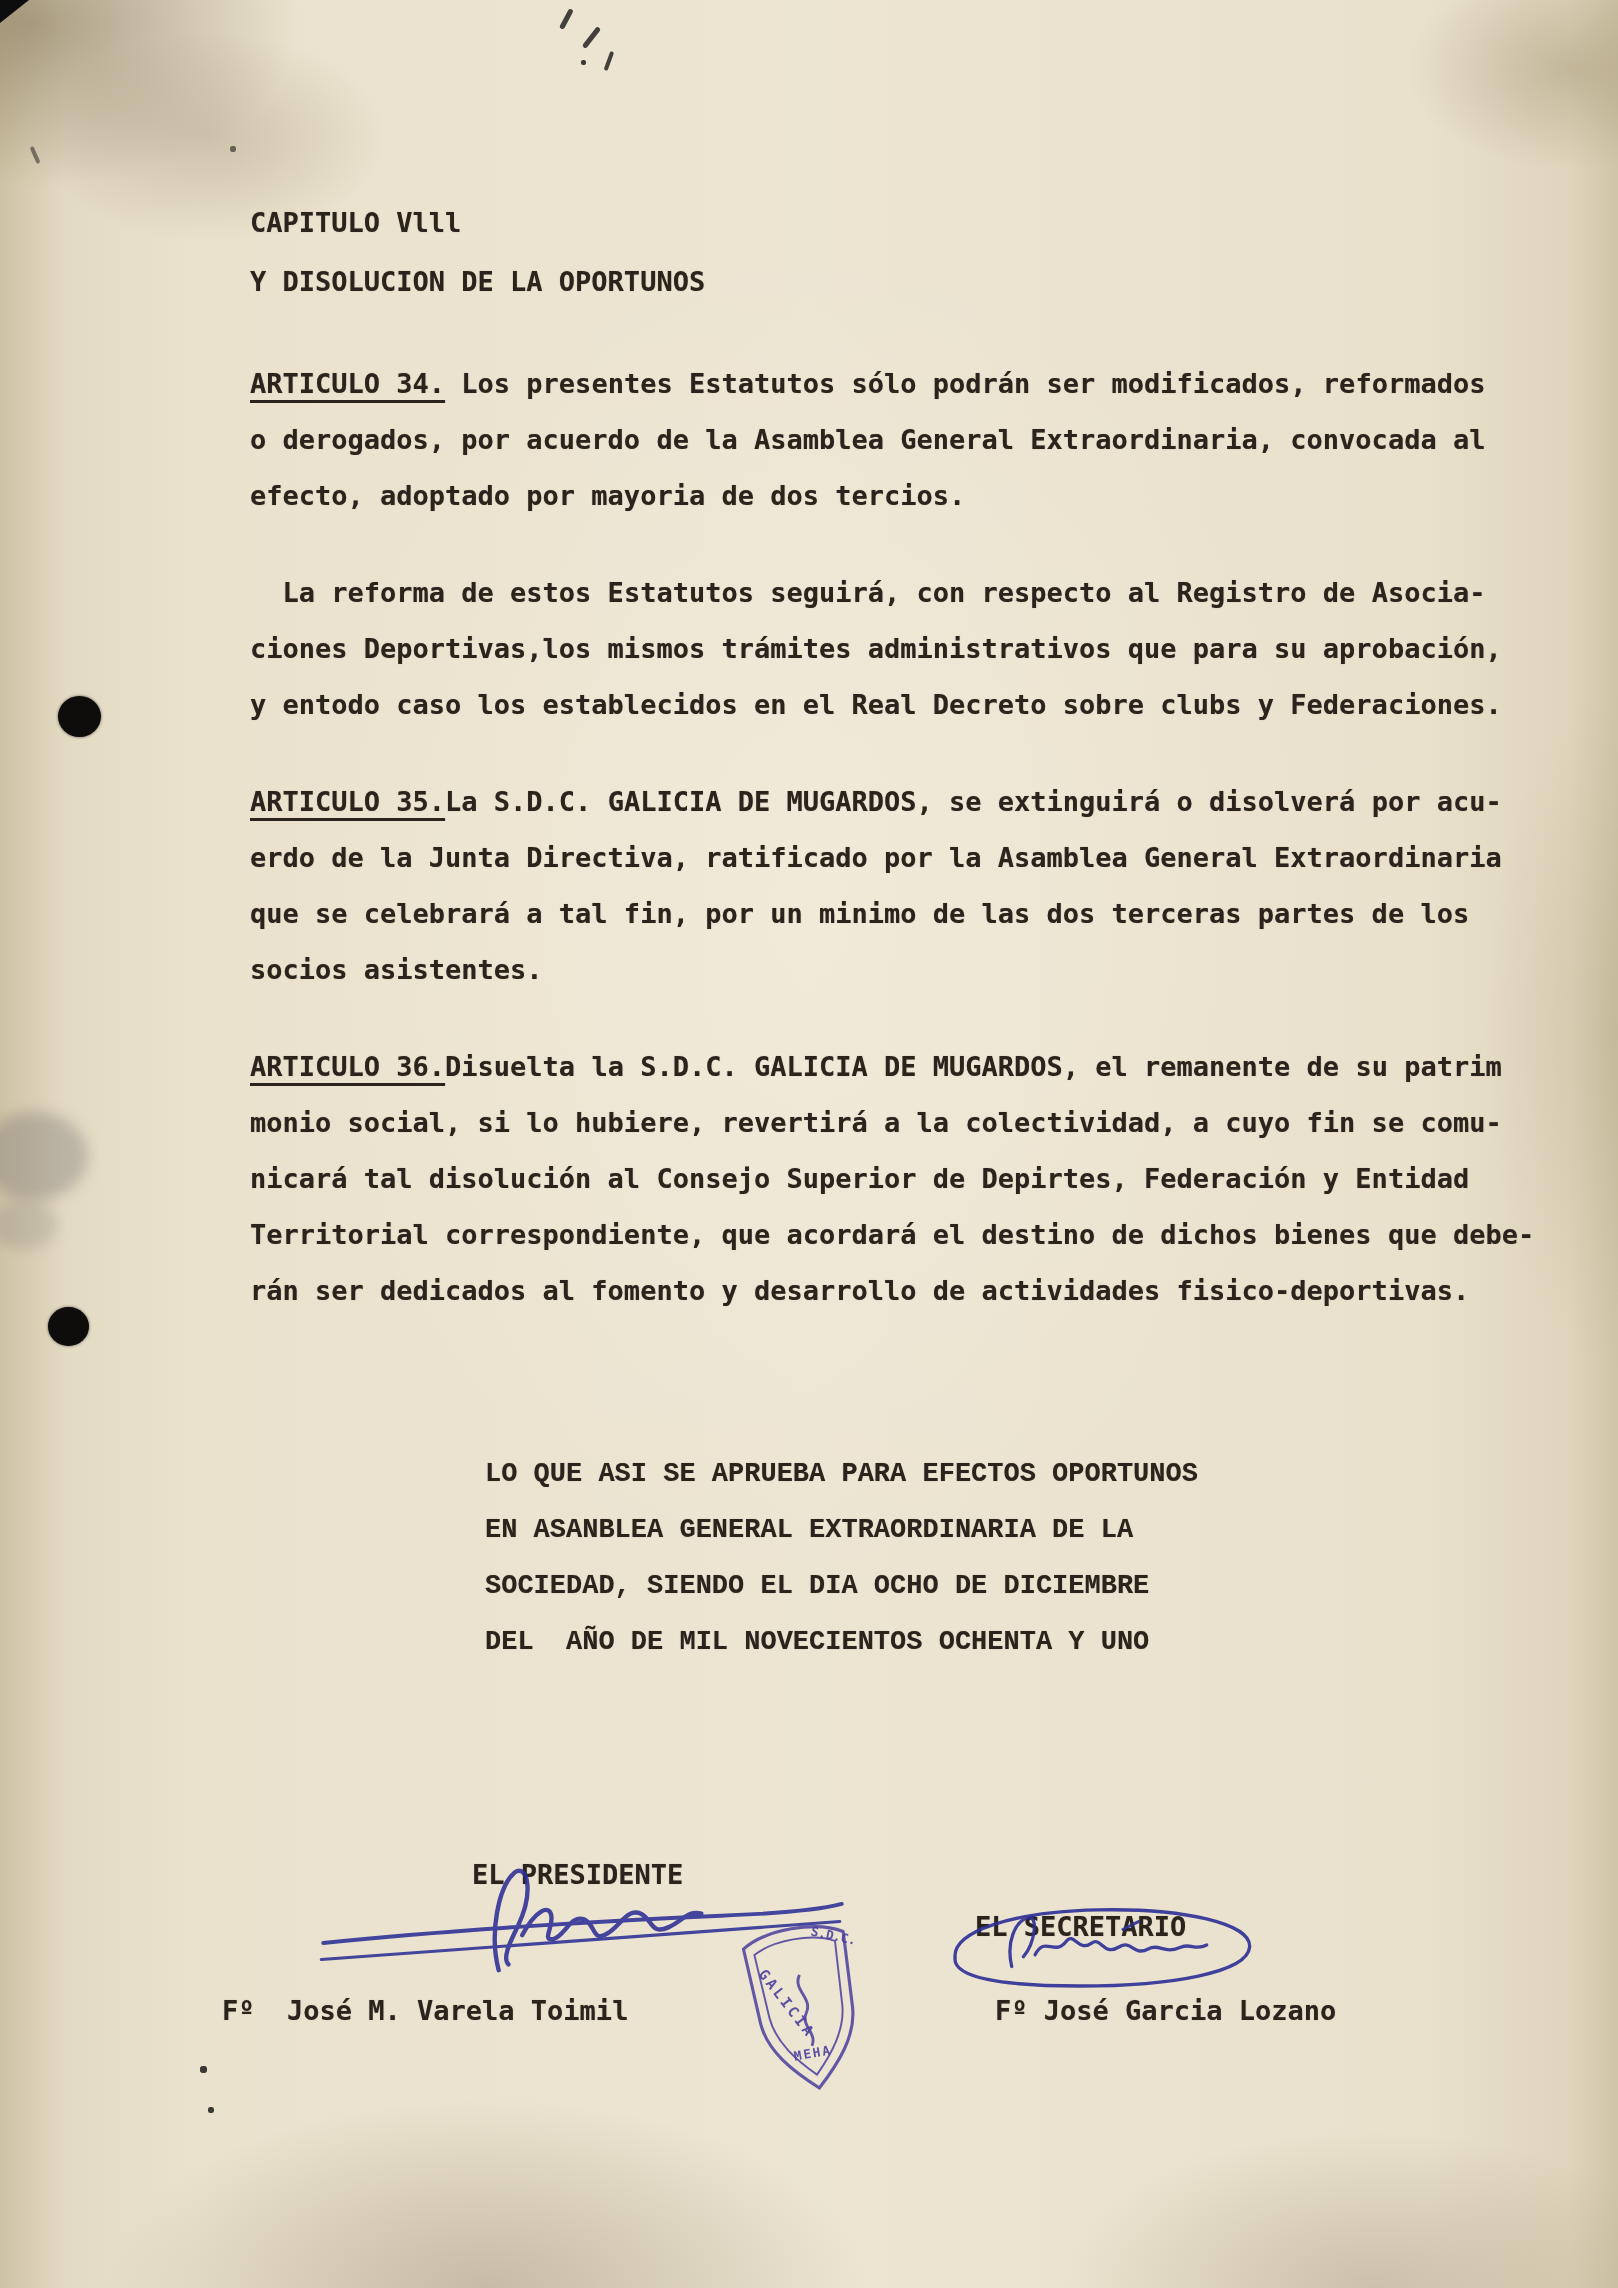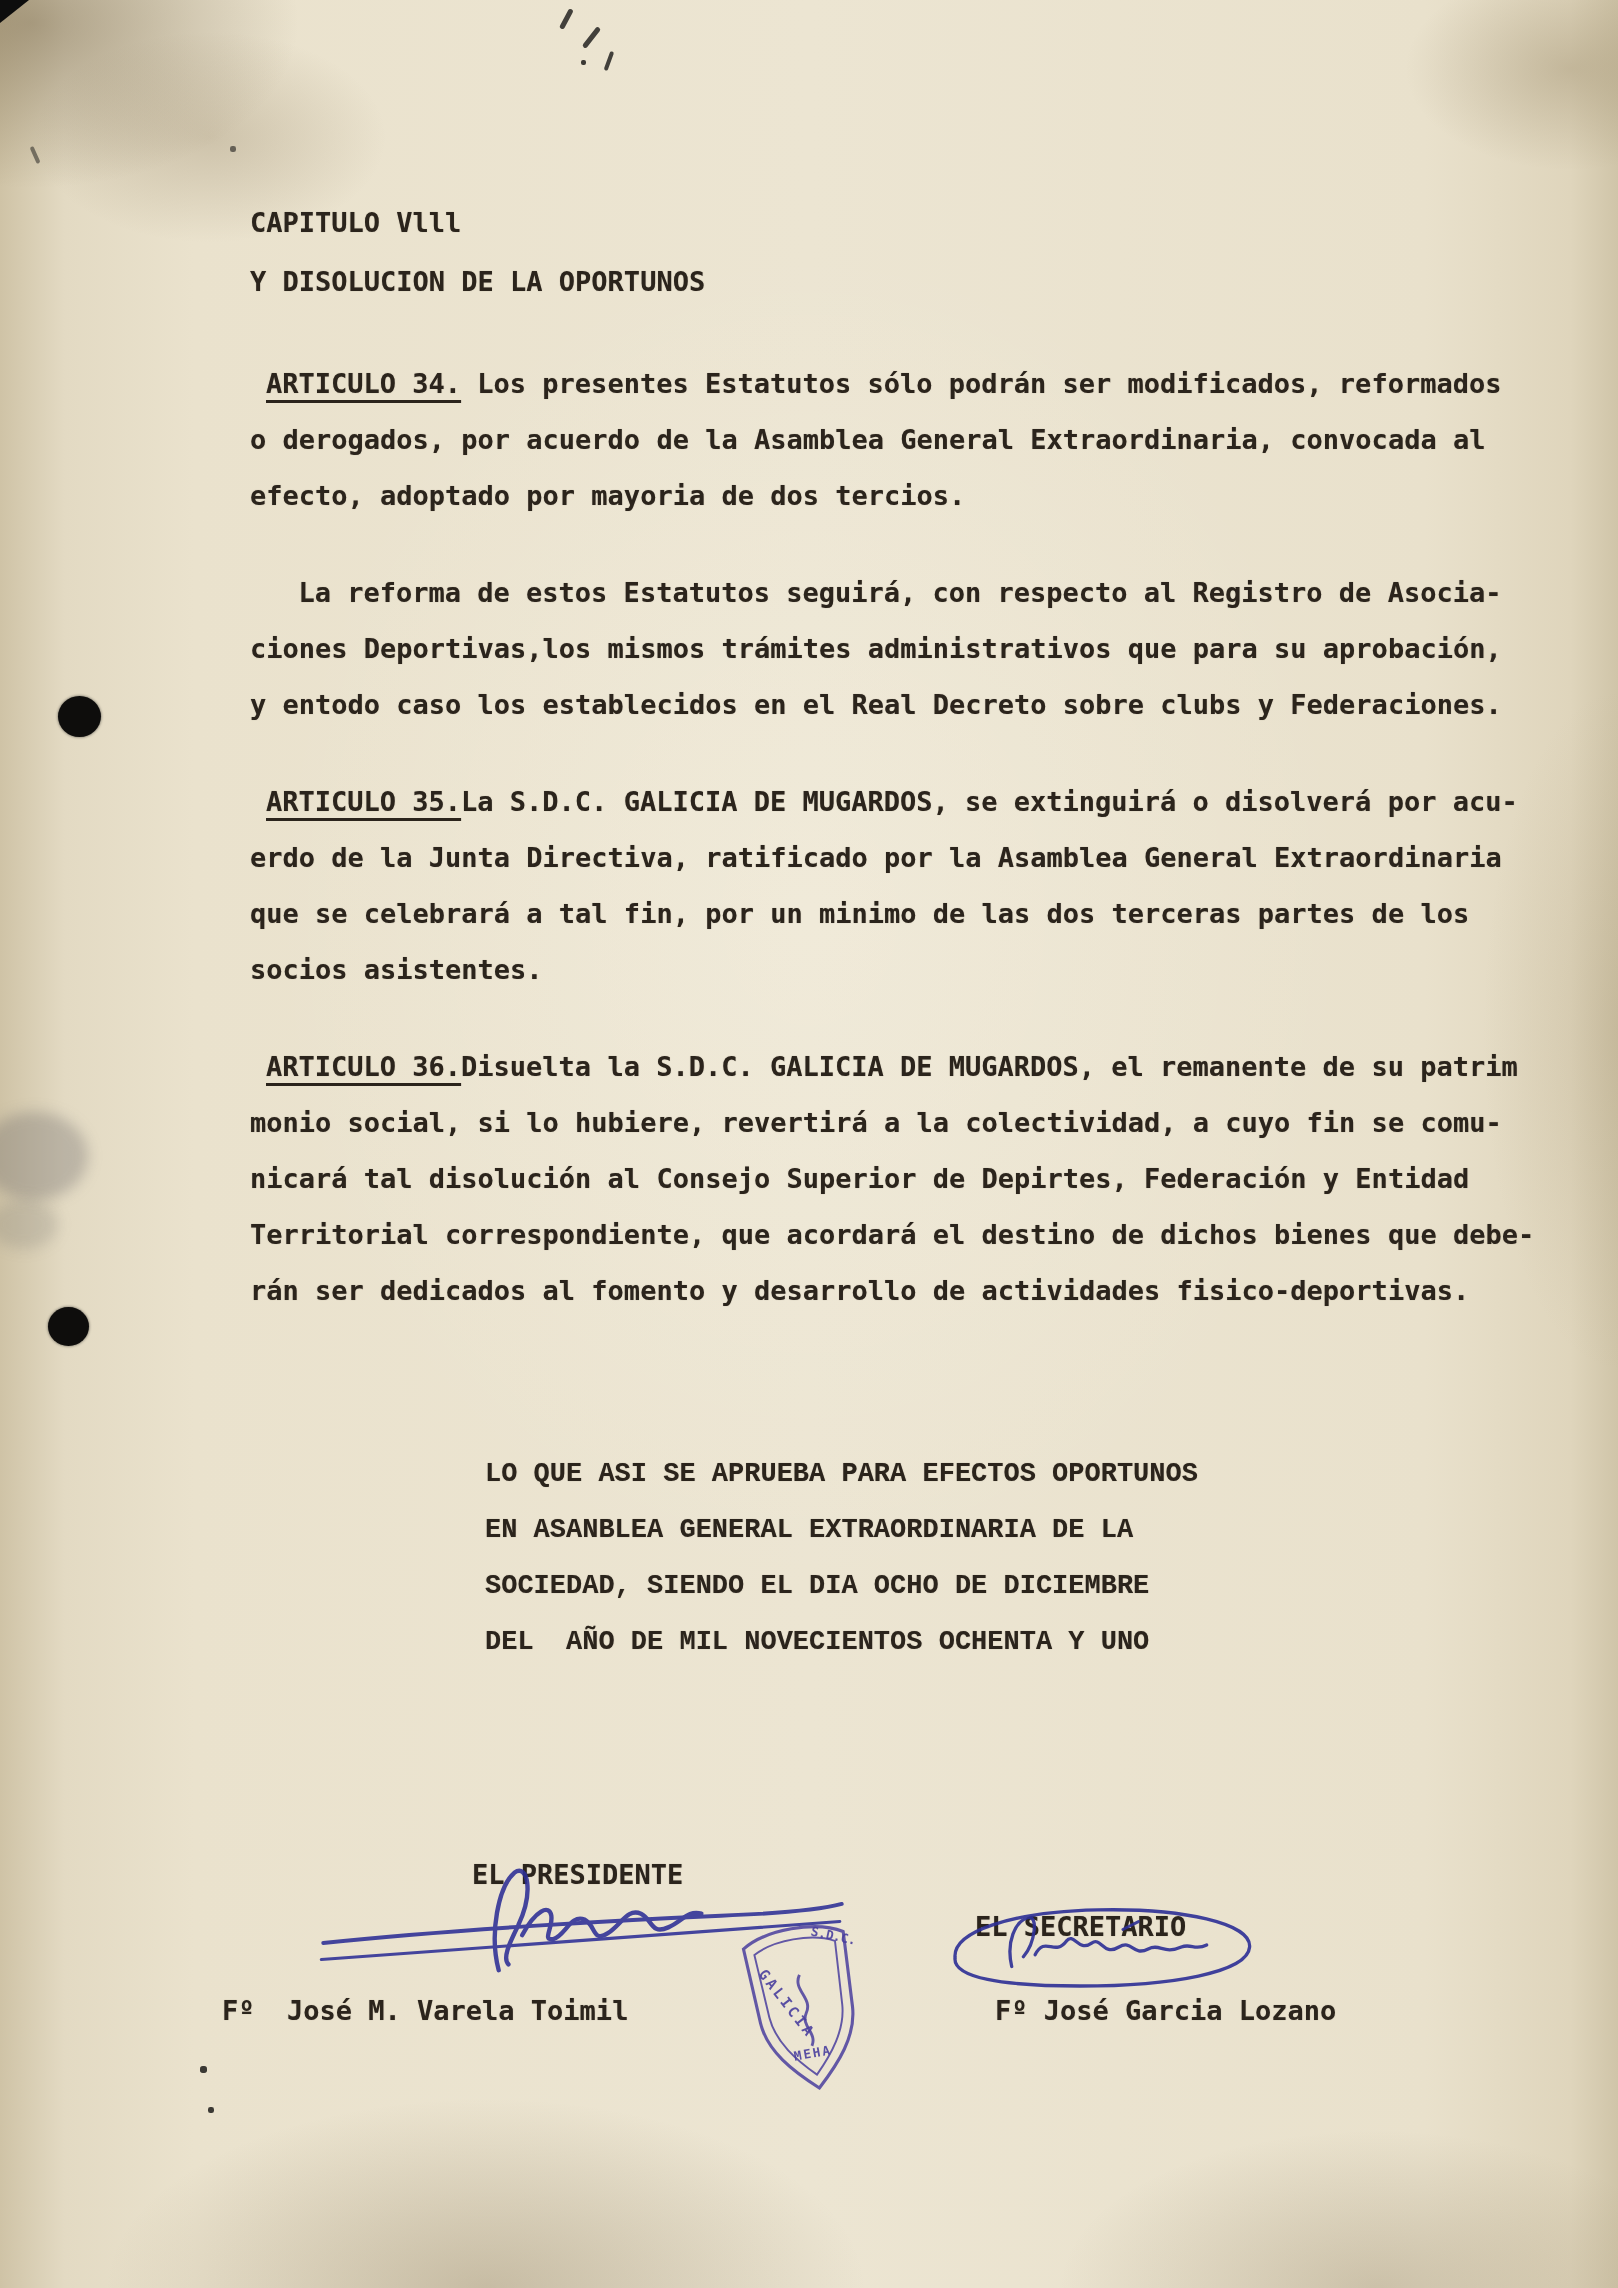--- a/index.html
+++ b/index.html
@@ -17,21 +17,21 @@
       radial-gradient(ellipse 780px 975px at 50% 40%, rgba(255,252,242,.22), transparent 70%),
       linear-gradient(90deg, #cfc3a6 0%, #e3dac3 4%, #eae2cd 12%, #ece5d2 50%, #e9e1cc 88%, #dfd5bc 97%, #cfc4a8 100%);
   }
   .doc {
     position:absolute; left:250px; top:193px; width:1326px;
     color:#2b241c; font-weight:700; font-size:27px; line-height:56px;
     text-shadow:0 0 1px rgba(45,35,22,.35);
   }
   .title-block { width:1020px; line-height:59px; margin-bottom:45px; }
   .para { margin:0 0 41px 0; }
-  .article-label { text-decoration:underline; text-decoration-thickness:2.9px; text-underline-offset:6.8px;margin-left:16px; }
+  .article-label { text-decoration:underline; text-decoration-thickness:2.9px; text-underline-offset:6.8px; }
   .lines { white-space:pre-wrap; }
   .closing { margin:127px 0 0 235px;font-family:Liberation Mono, monospace; }
   .sig-title { position:absolute; color:#2b241c; font-weight:700; font-size:27px; text-shadow:0 0 1px rgba(45,35,22,.35); }
   .sig-name  { position:absolute; color:#2b241c; font-weight:700; font-size:27px; white-space:pre; text-shadow:0 0 1px rgba(45,35,22,.35); }
   .sig-svg, .stamp-svg { position:absolute; }
   .stamp-svg { transform:rotate(-10deg); }
   .hole { position:absolute; background:#0e0d0c; border-radius:50%; box-shadow:0 0 2.9px rgba(10,10,10,.65); }
   .speck { position:absolute; background:#1c1b19; border-radius:40%; opacity:.85; }
   .stroke-speck { position:absolute; background:#181715; border-radius:2.9px; opacity:.8; }
   .corner-wedge { position:absolute; left:0; top:0; width:0; height:0;

